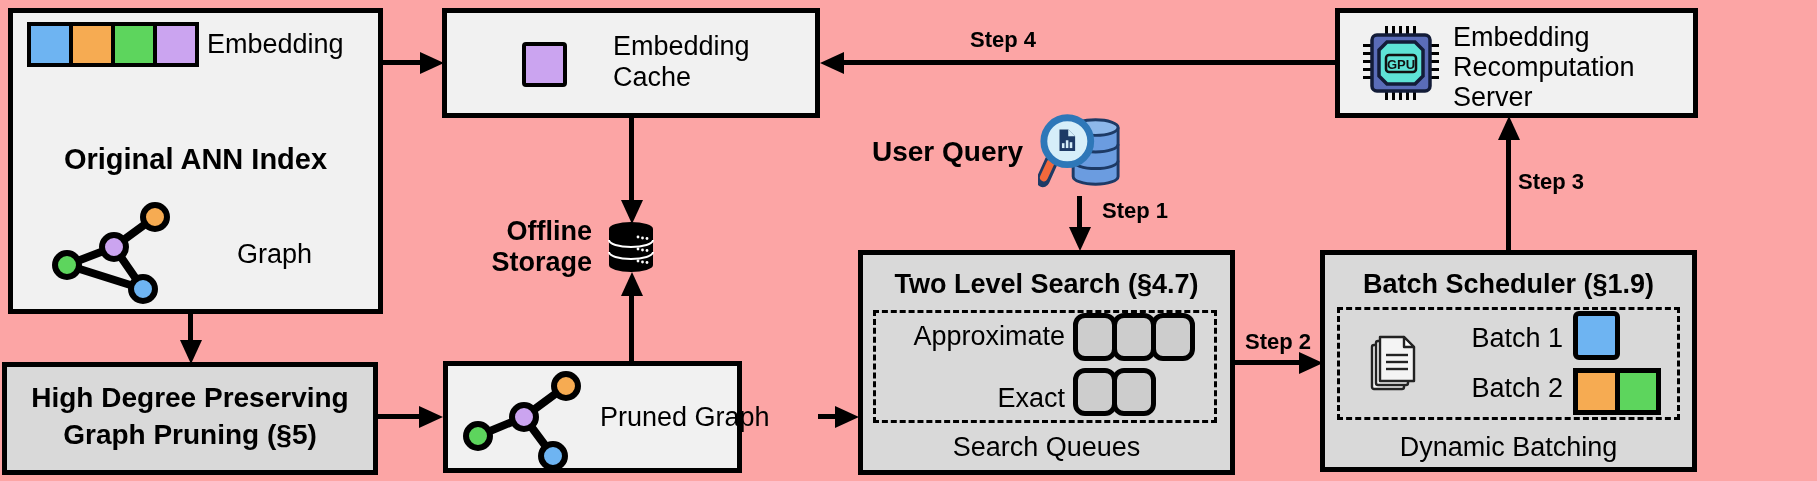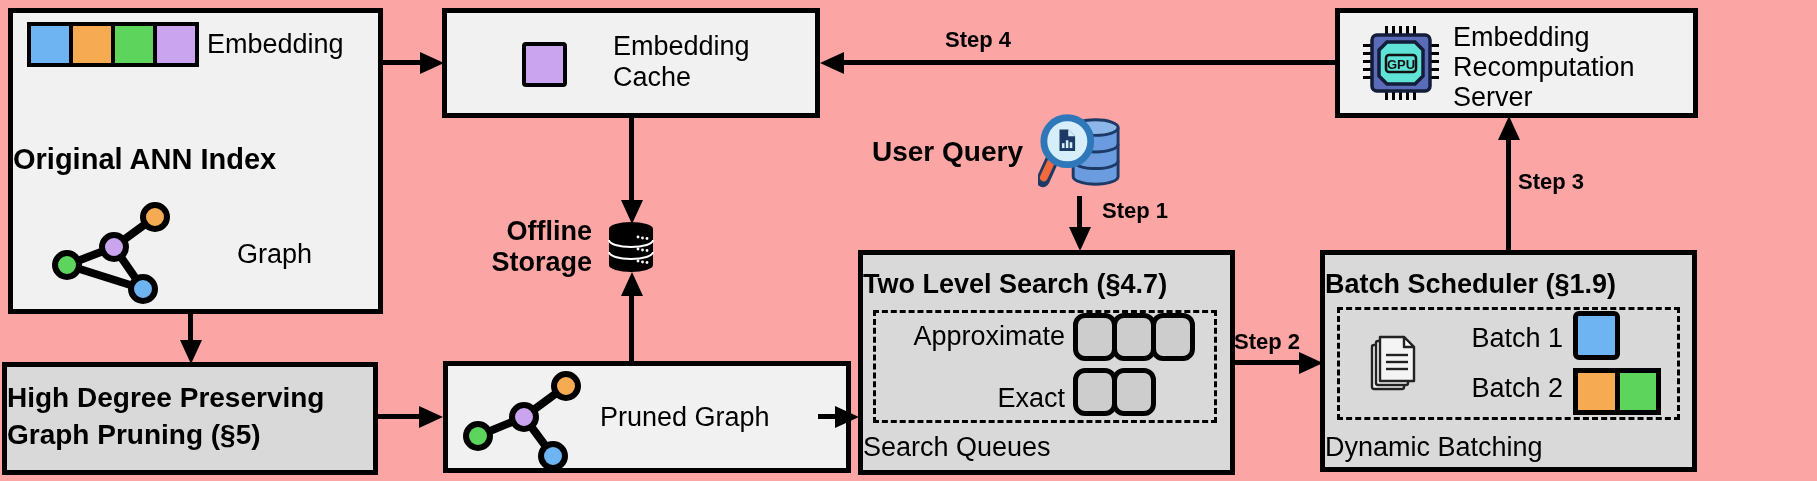--- a/index.html
+++ b/index.html
@@ -5,21 +5,21 @@
   html,body{margin:0;padding:0;background:#fff;}
   .canvas{position:relative;width:1817px;height:481px;background:#fca5a5;
           font-family:"Liberation Sans",sans-serif;color:#000;overflow:hidden;}
   .abs{position:absolute;}
   .box{position:absolute;border:5px solid #000;box-sizing:border-box;}
   .t27{position:absolute;font-size:27px;line-height:31px;white-space:nowrap;}
   .t28b{position:absolute;font-size:28px;font-weight:bold;white-space:nowrap;}
   .t29b{position:absolute;font-size:29px;font-weight:bold;white-space:nowrap;}
   .t27b{position:absolute;font-size:27px;font-weight:bold;white-space:nowrap;}
   .step{position:absolute;font-size:22px;font-weight:bold;white-space:nowrap;}
-  .center{}
+  .center{text-align:center;}
   .right{text-align:right;}
   
   .chips{position:absolute;display:flex;gap:4px;background:#000;padding:4px;}
   .chip{width:38px;height:37px;display:block;}
   
   .arrow{position:absolute;background:#000;}
   .arrow.h{height:5px;}
   .arrow.v{width:5px;}
   .arrow::after{content:"";position:absolute;width:0;height:0;}
   .arrow.head-right::after{left:100%;top:50%;transform:translateY(-50%);
@@ -117,21 +117,21 @@
     </div>
   </div>
 
   <div class="box" style="left: 2px; top: 362px; width: 376px; height: 113px; background: rgb(217, 217, 217);">
     <div class="t28b center" style="left:0;top:12px;width:100%;line-height:37px">
       <div>High Degree Preserving</div>
       <div>Graph Pruning (§5)</div>
     </div>
   </div>
 
-  <div class="box" style="left: 443px; top: 361px; width: 408px; height: 112px; background: rgb(241, 241, 241);">
+  <div class="box" style="left: 443px; top: 361px; width: 299px; height: 112px; background: rgb(241, 241, 241);">
     <svg class="abs" style="left:6px;top:3px" width="140" height="104" viewBox="0 0 140 104">
       <g stroke="#000" stroke-width="8" stroke-linecap="round">
         <line x1="24" y1="67" x2="70" y2="48"></line>
         <line x1="70" y1="48" x2="112" y2="17"></line>
         <line x1="70" y1="48" x2="99" y2="87"></line>
       </g>
       <g stroke="#000" stroke-width="6">
         <circle cx="112" cy="17" r="12" fill="#f6ab52"></circle>
         <circle cx="70" cy="48" r="12" fill="#cba4f0"></circle>
         <circle cx="24" cy="67" r="12" fill="#5dd55d"></circle>

